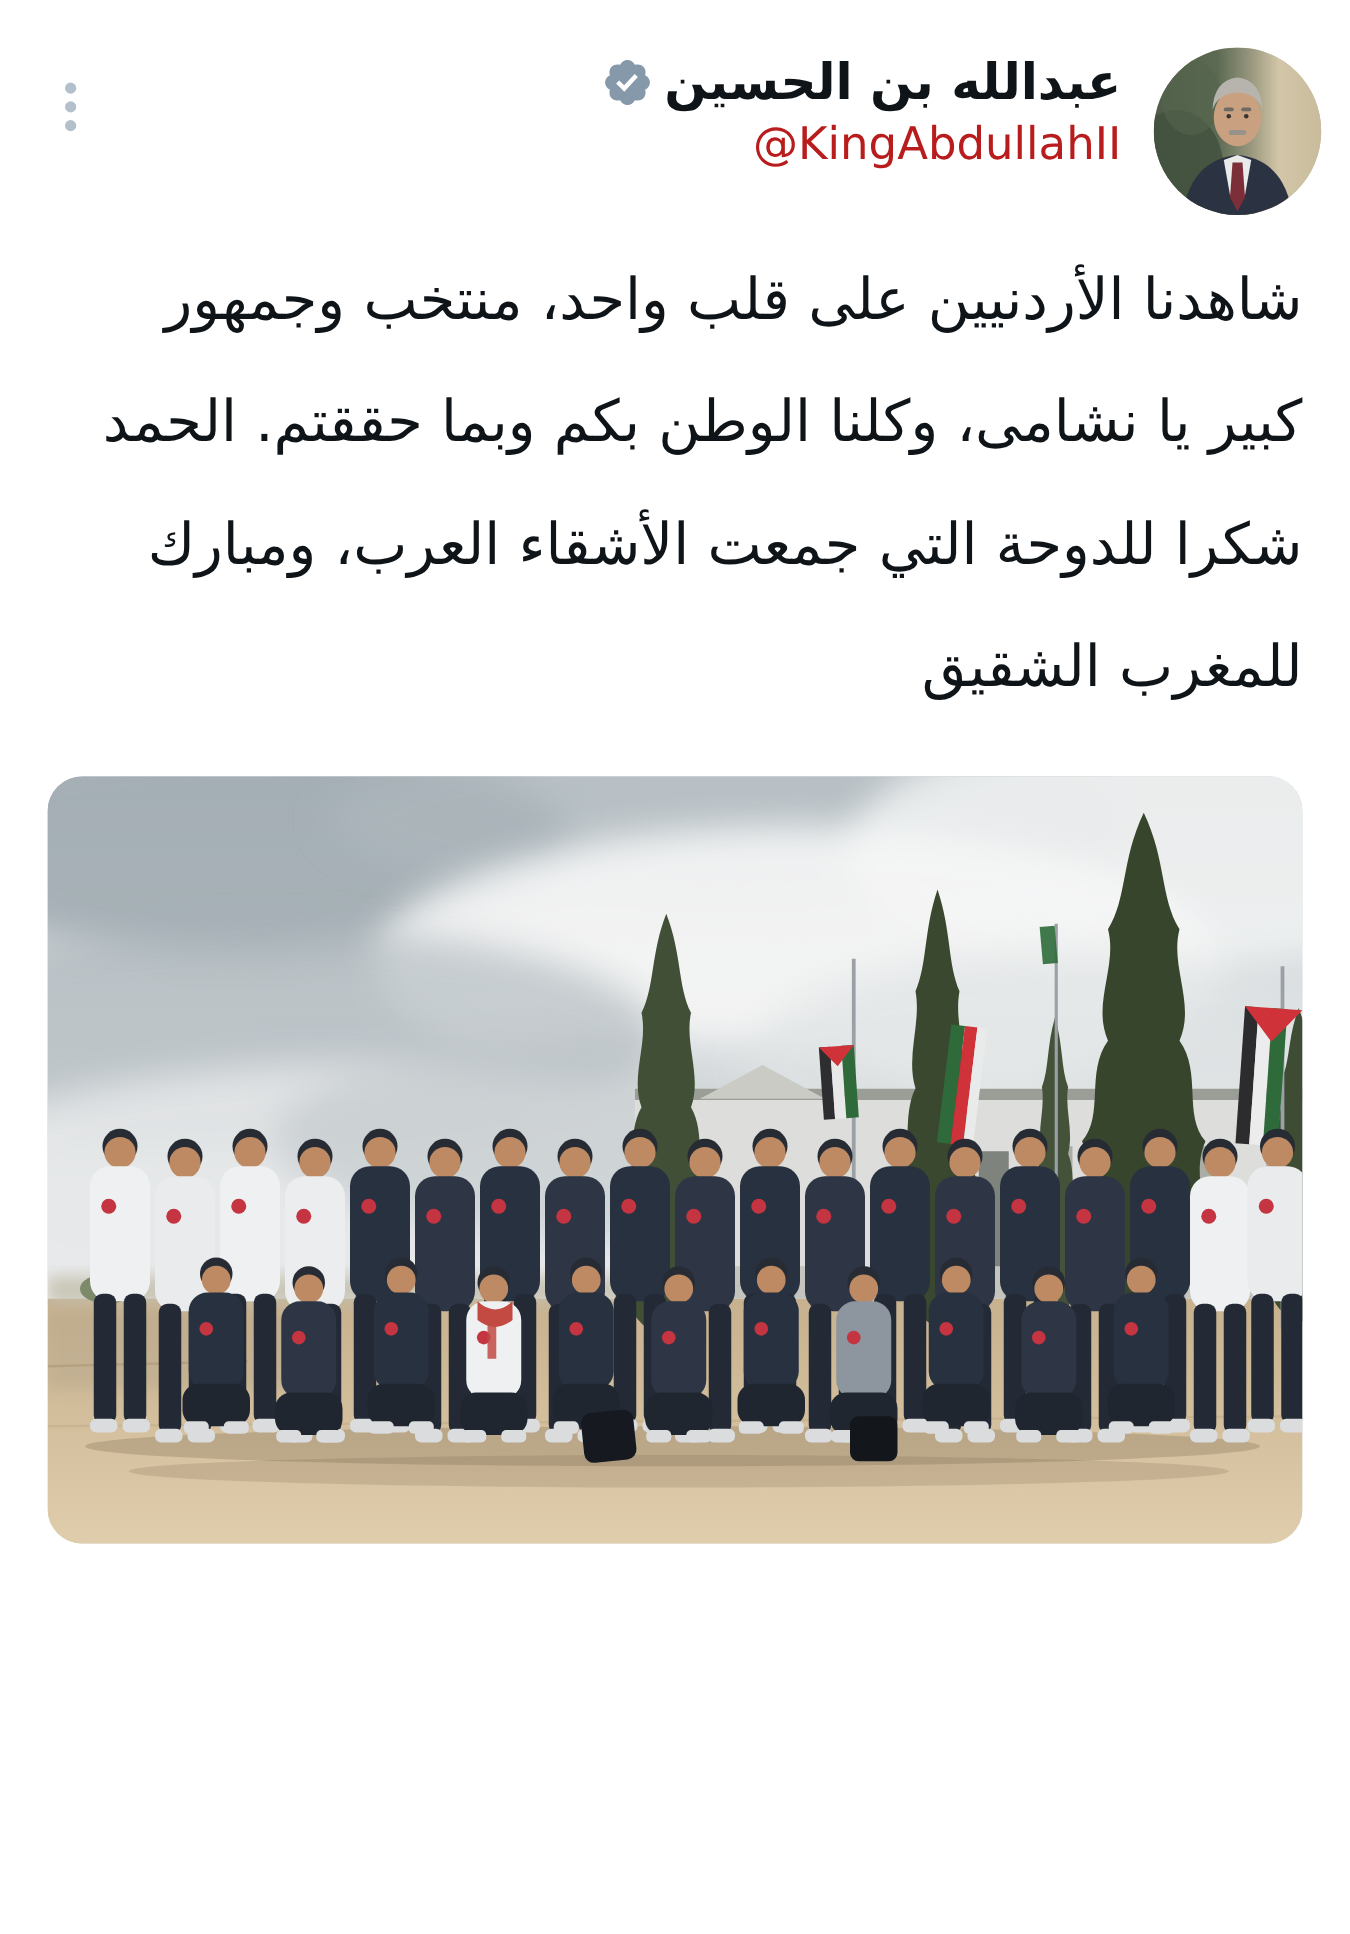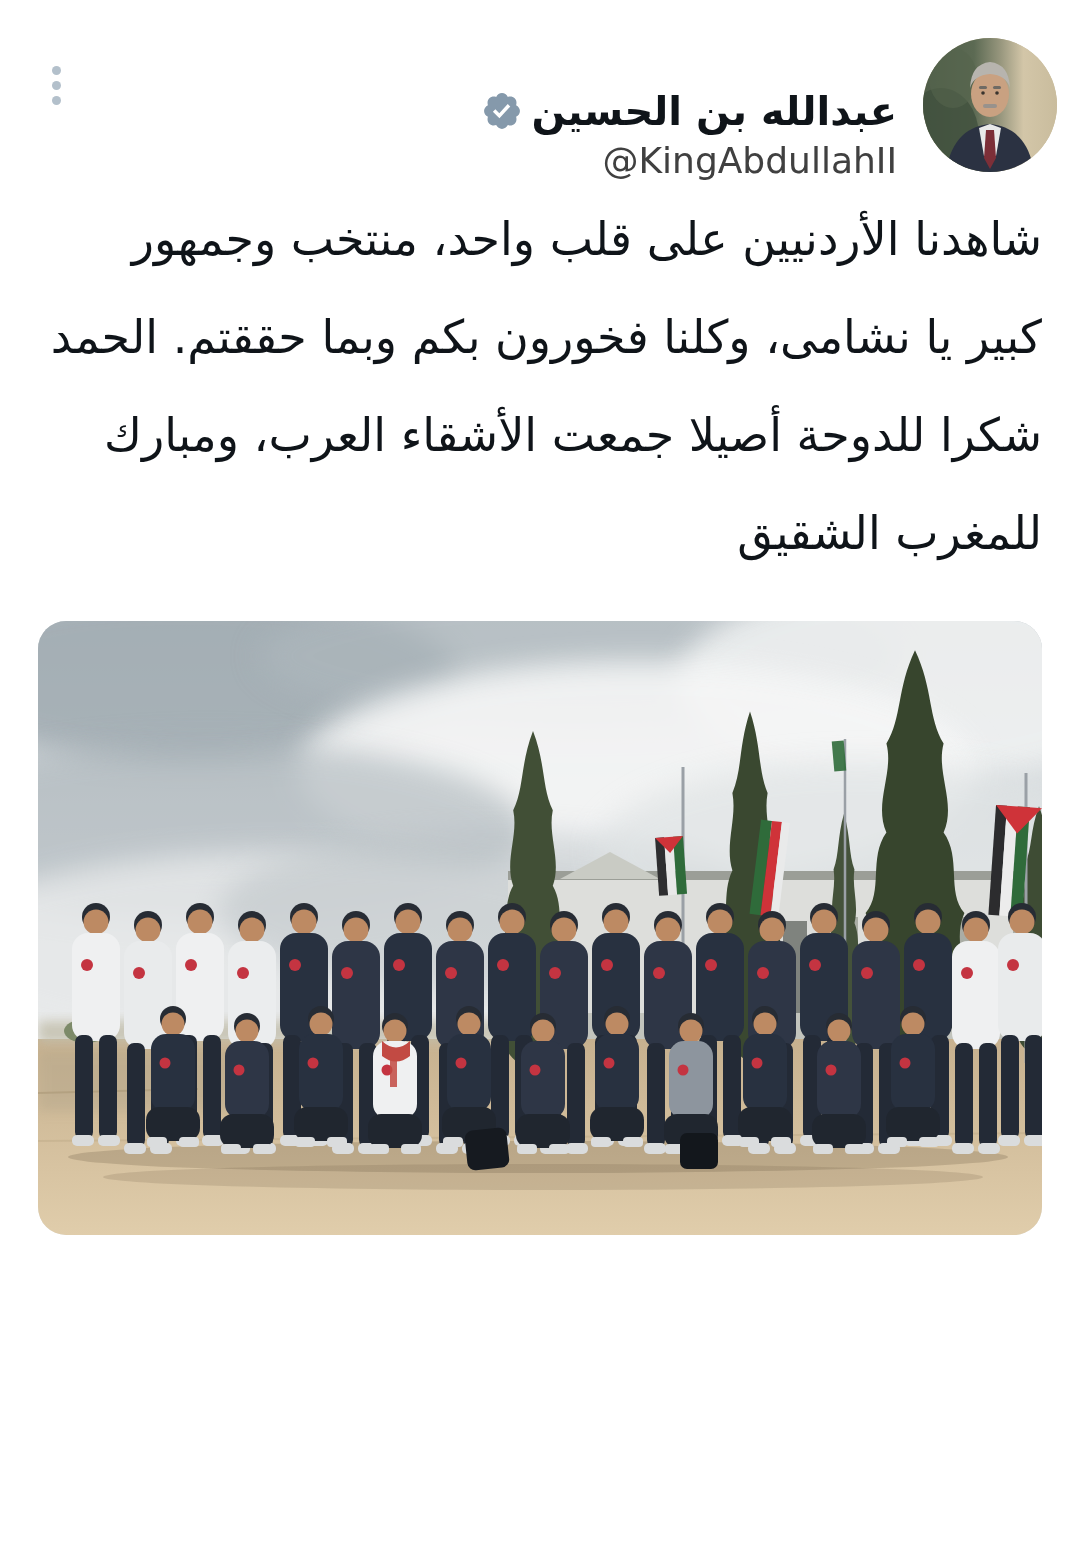--- a/index.html
+++ b/index.html
@@ -18,26 +18,26 @@
     background:none;border:none;padding:8px;cursor:pointer;
     display:flex;flex-direction:column;gap:6px;align-items:center;
   }
   .kebab-btn .dot{width:9px;height:9px;border-radius:50%;background:#b3c0cb;}
   .avatar{
     position:absolute;right:23px;top:38px;width:134px;height:134px;
     border-radius:50%;overflow:hidden;border:none;padding:0;background:#cabd9e;cursor:pointer;
   }
   .avatar svg{display:block;width:134px;height:134px;}
   .names{position:absolute;right:183px;top:40px;text-align:right;}
-  .name-row{display:flex;direction:rtl;align-items:center;gap:8px;margin-top:45px;}
+  .name-row{display:flex;direction:rtl;align-items:center;gap:8px;}
   .name{font-size:40px;font-weight:700;color:#0f1419;line-height:52px;white-space:nowrap;}
   .badge{display:inline-flex;}
   .badge svg{width:42px;height:42px;display:block;}
   .handle{
-    font-size:36px;color:#404040;line-height:44px;margin-top:2px;
+    font-size:36px;color:#b91c1c;line-height:44px;margin-top:2px;
     direction:ltr;unicode-bidi:isolate;text-align:right;white-space:nowrap;
   }
 
   
   .tweet-text{
     direction:rtl;text-align:right;
     margin:14px 38px 0 38px;
     font-size:46px;line-height:98px;color:#0f1419;
   }
   .tweet-line{white-space:nowrap;}
@@ -98,22 +98,22 @@
         <rect x="70" y="48" width="8" height="3" rx="1.5" fill="#6e6a64"></rect>
         <circle cx="60" cy="55" r="1.8" fill="#3a342e"></circle>
         <circle cx="74" cy="55" r="1.8" fill="#3a342e"></circle>
         <rect x="60" y="66" width="14" height="4" rx="2" fill="#98928c"></rect>
       </svg>
     </button>
   </header>
 
   <section class="tweet-text" dir="rtl">
     <div class="tweet-line">شاهدنا الأردنيين على قلب واحد، منتخب وجمهور</div>
-    <div class="tweet-line">كبير يا نشامى، وكلنا فخورون بكم وبما حققتم. الحمد</div>
-    <div class="tweet-line">شكرا للدوحة أصيلا جمعت الأشقاء العرب، ومبارك</div>
+    <div class="tweet-line">كبير يا نشامى، وكلنا الوطن بكم وبما حققتم. الحمد</div>
+    <div class="tweet-line">شكرا للدوحة التي جمعت الأشقاء العرب، ومبارك</div>
     <div class="tweet-line">للمغرب الشقيق</div>
   </section>
 
   <figure class="tweet-photo">
     <svg viewBox="0 0 1004 614" preserveAspectRatio="none">
       <defs>
         <linearGradient id="sky" x1="0" y1="0" x2="0" y2="1">
           <stop offset="0" stop-color="#c6ccd0"></stop>
           <stop offset="0.5" stop-color="#dde1e3"></stop>
           <stop offset="1" stop-color="#eff0ef"></stop>

